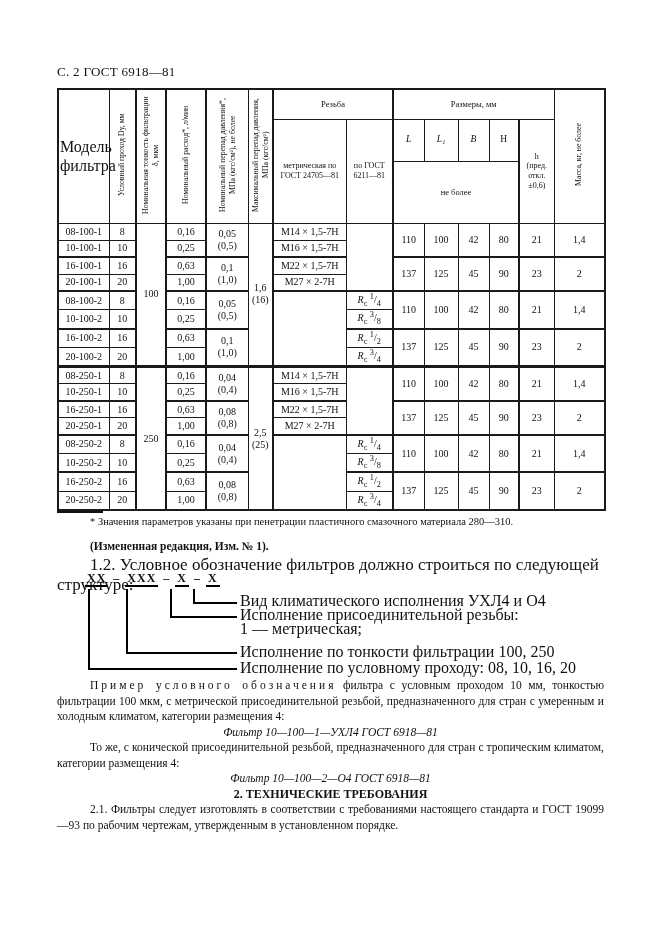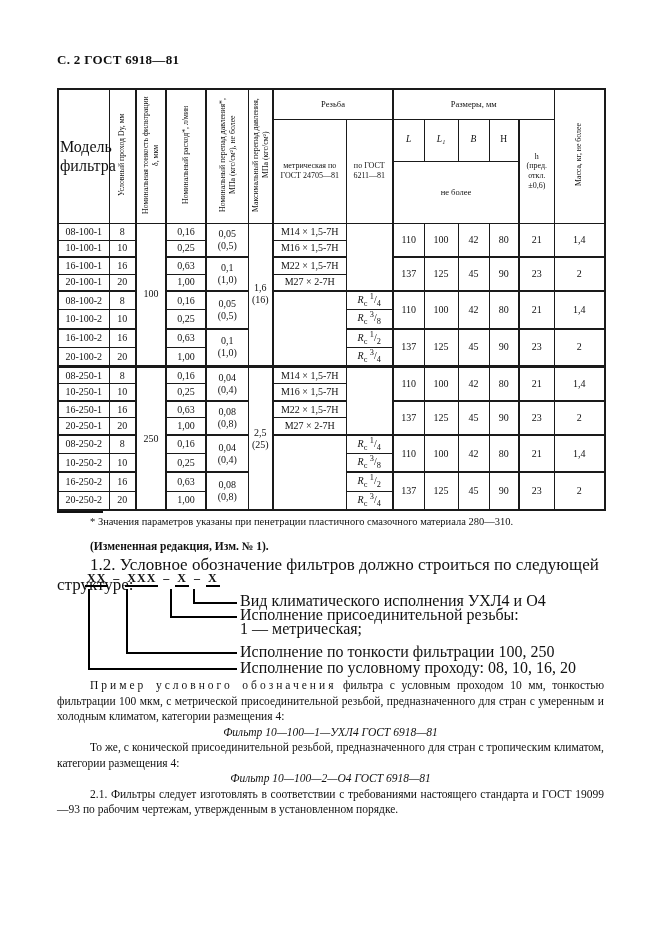--- a/index.html
+++ b/index.html
@@ -2,21 +2,21 @@
 <html><head>
 <meta charset="utf-8">
 <style>
   html,body{margin:0;padding:0;}
   body{
     width:661px;height:936px;background:#fff;color:#111;
     font-family:"Liberation Serif","DejaVu Serif",serif;
     position:relative;overflow:hidden;
   }
   .page{position:absolute;inset:0;}
-  .doc-header{position:absolute;left:57px;top:52px;font-size:13px;font-weight:bold;letter-spacing:.3px;}
+  .doc-header{position:absolute;left:57px;top:64px;font-size:13px;font-weight:normal;letter-spacing:.3px;}
 
   
   table.spec{
     position:absolute;left:57px;top:88px;
     border-collapse:collapse;table-layout:fixed;width:549px;
     font-size:10px;
   }
   table.spec th,table.spec td{
     border:1px solid #1a1a1a;text-align:center;vertical-align:middle;
     padding:0 1px;white-space:pre-line;line-height:1.2;
@@ -318,16 +318,17 @@
     <div>1 — метрическая;</div>
   </div>
   <div class="dlabel l3">Исполнение по тонкости фильтрации 100, 250</div>
   <div class="dlabel l4">Исполнение по условному проходу: 08, 10, 16, 20</div>
 
   <div class="paras">
     <p class="ind"><span class="spaced">Пример условного обозначения</span><span> фильтра с условным проходом 10 мм, тонкостью фильтрации 100 мкм, с метрической присоединительной резьбой, предназначенного для стран с умеренным и холодным климатом, категории размещения 4:</span></p>
     <p class="desig-example">Фильтр 10—100—1—УХЛ4 ГОСТ 6918—81</p>
     <p class="ind">То же, с конической присоединительной резьбой, предназначенного для стран с тропическим климатом, категории размещения 4:</p>
     <p class="desig-example">Фильтр 10—100—2—О4 ГОСТ 6918—81</p>
+    <p class="sec-title">2. ТЕХНИЧЕСКИЕ ТРЕБОВАНИЯ</p>
     <p class="ind">2.1. Фильтры следует изготовлять в соответствии с требованиями настоящего стандарта и ГОСТ 19099—93 по рабочим чертежам, утвержденным в установленном порядке.</p>
   </div>
 
 </div>
 
 </body></html>

